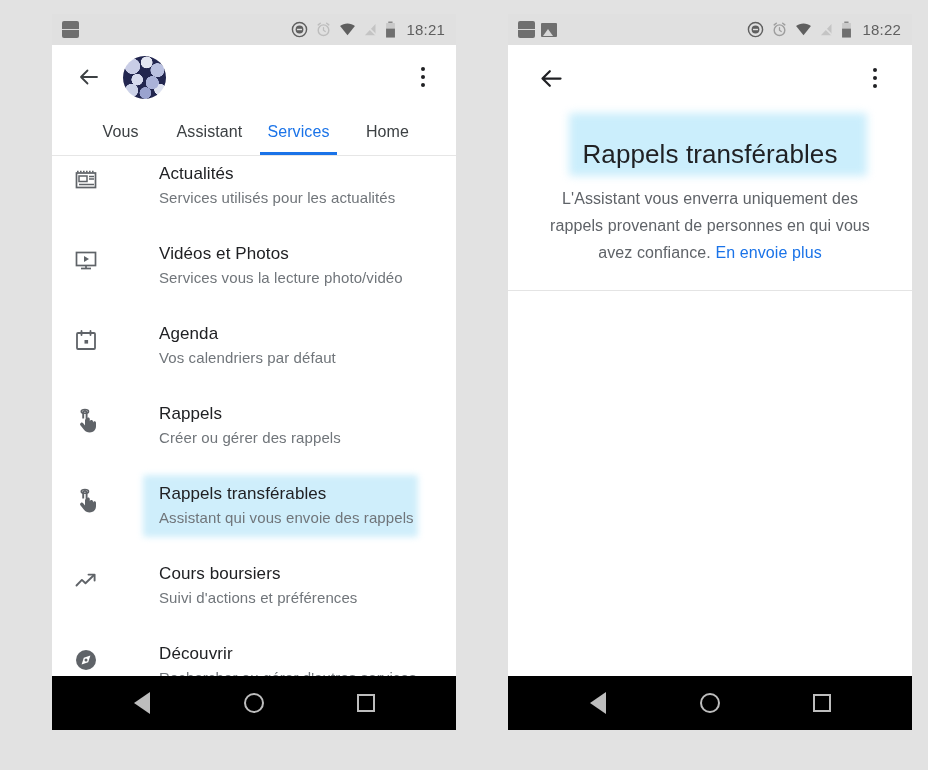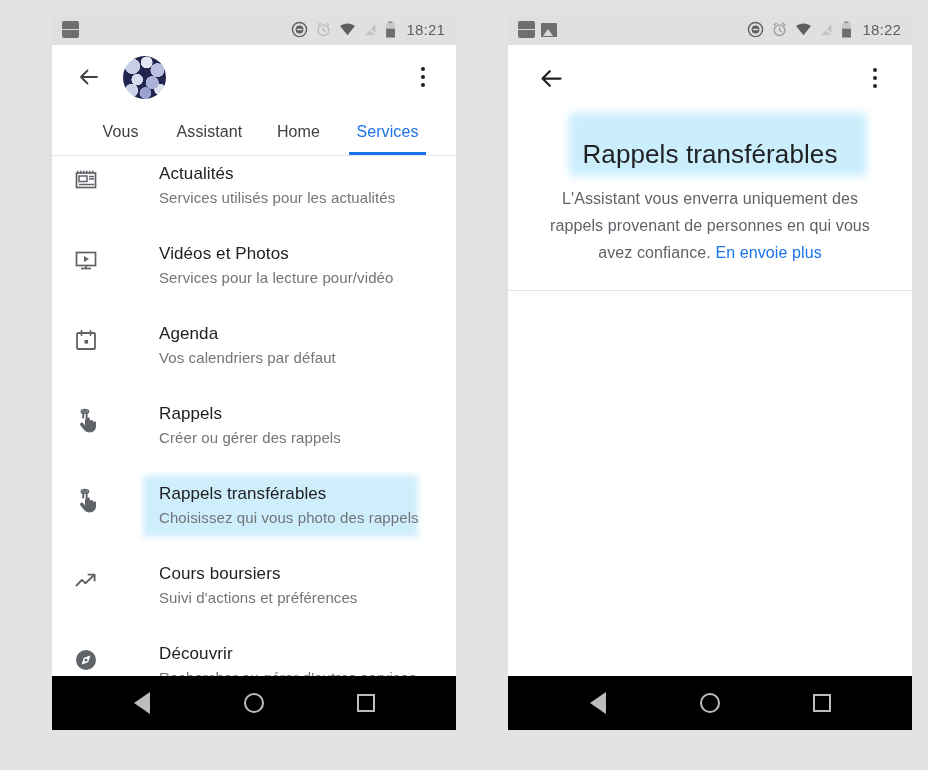--- a/index.html
+++ b/index.html
@@ -197,22 +197,22 @@
       <div class="kebab">
           <i></i>
           <i></i>
           <i></i>
         </div>
     </div>
 
     <div class="tabs">
       <div class="tab">Vous</div>
       <div class="tab">Assistant</div>
+      <div class="tab active">Services</div>
       <div class="tab">Home</div>
-      <div class="tab active">Services</div>
     </div>
 
     <div class="list">
 
       <div class="row" style="padding-top:6px;min-height:70px;">
         <div class="row-icon">
           <svg width="24" height="24" viewBox="0 0 24 24">
             <rect x="2.5" y="5" width="19" height="14.5" fill="none" stroke="#5f6368" stroke-width="1.7"></rect>
             <path d="M3 3.6h18" stroke="#5f6368" stroke-width="1.6" stroke-dasharray="1.6 1.4"></path>
             <rect x="5" y="8" width="8" height="5.5" fill="none" stroke="#5f6368" stroke-width="1.5"></rect>
@@ -229,21 +229,21 @@
         <div class="row-icon">
           <svg width="24" height="24" viewBox="0 0 24 24">
             <rect x="2.5" y="4.5" width="19" height="13" fill="none" stroke="#5f6368" stroke-width="1.7"></rect>
             <path d="M10 8l5 3-5 3V8z" fill="#5f6368"></path>
             <path d="M7 20.5h10" stroke="#5f6368" stroke-width="1.7"></path>
             <path d="M12 17.5v3" stroke="#5f6368" stroke-width="1.7"></path>
           </svg>
         </div>
         <div class="row-txt">
           <span class="tx row-title">Vidéos et Photos</span>
-          <div class="tx row-sub">Services pour la lecture pour/vidéo</div>
+          <div class="tx row-sub">Services vous la lecture photo/vidéo</div>
         </div>
       </div>
 
       <div class="row">
         <div class="row-icon">
           <svg width="24" height="24" viewBox="0 0 24 24">
             <rect x="3" y="5" width="18" height="16" fill="none" stroke="#5f6368" stroke-width="1.8" rx="1"></rect>
             <path d="M7.5 3v4M16.5 3v4" stroke="#5f6368" stroke-width="1.8" stroke-linecap="round"></path>
             <rect x="10.5" y="12" width="3.6" height="3.6" fill="#5f6368"></rect>
           </svg>
@@ -272,21 +272,21 @@
         <div class="row-icon">
           <svg width="24" height="26" viewBox="0 0 24 26">
             <path d="M9.2 10.5V4.6a1.7 1.7 0 013.4 0v9.3" fill="none" stroke="#5f6368" stroke-width="1.9"></path>
             <ellipse cx="10.9" cy="3.4" rx="3.6" ry="1.9" fill="none" stroke="#5f6368" stroke-width="1.6"></ellipse>
             <path d="M12.6 11.2c0-1 .7-1.7 1.6-1.7s1.6.7 1.6 1.7v2.4c0-1 .7-1.7 1.6-1.7s1.6.7 1.6 1.7v1.2c0-.9.7-1.6 1.5-1.6s1.5.7 1.5 1.6v3.5c0 3.7-2.6 6.1-6.2 6.1-2.6 0-4.4-.8-5.8-2.6l-3.6-4.6c-.6-.8-.4-1.8.4-2.3.8-.5 1.8-.3 2.4.4l1.8 2.1v-6" fill="#5f6368"></path>
           </svg>
         </div>
         <div class="row-txt">
           <span class="hl-box" style="left:-6px; top:-7px; width:275px; height:62px;"></span>
           <span class="tx row-title">Rappels transférables</span>
-          <div class="tx row-sub">Choisissez qui vous photo des rappels</div>
+          <div class="tx row-sub">Assistant qui vous envoie des rappels</div>
         </div>
       </div>
 
       <div class="row">
         <div class="row-icon">
           <svg width="24" height="24" viewBox="0 0 24 24">
             <path d="M2.5 17.5l5.4-5.6 3.6 3.4L20 7" fill="none" stroke="#5f6368" stroke-width="1.9" stroke-linecap="round" stroke-linejoin="round"></path>
             <path d="M14.5 6.6H20.6V12.5" fill="none" stroke="#5f6368" stroke-width="1.9" stroke-linecap="round" stroke-linejoin="round"></path>
           </svg>
         </div>

